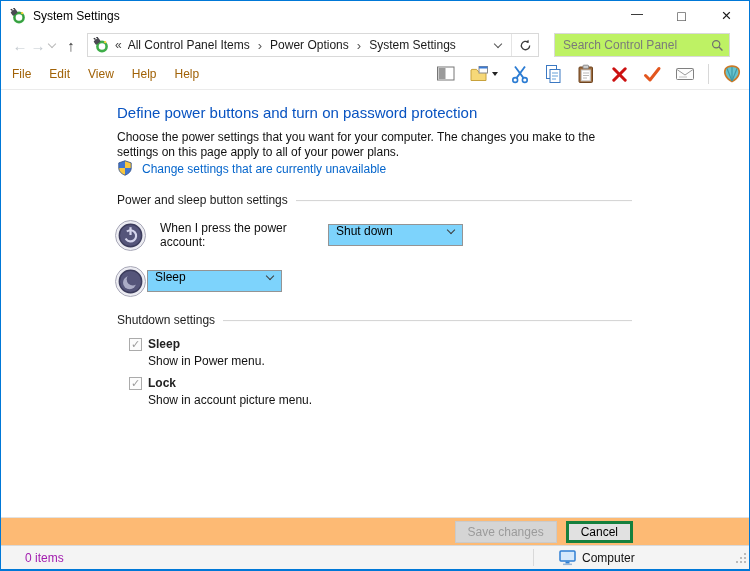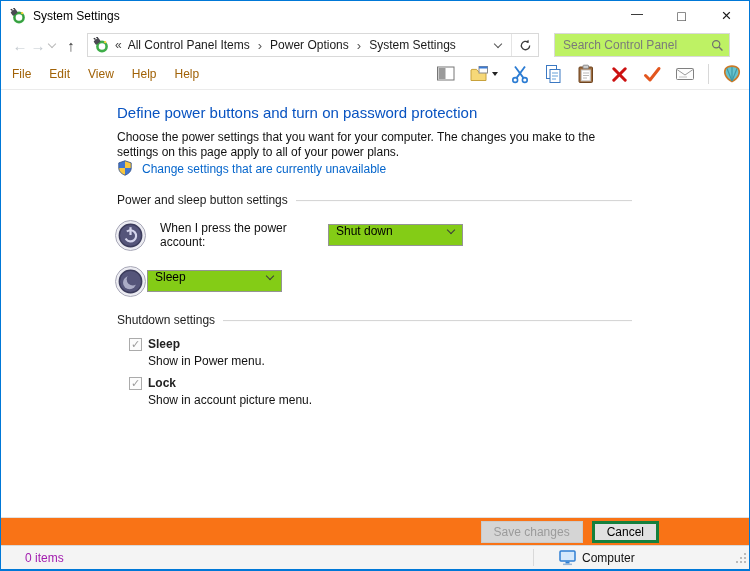--- a/index.html
+++ b/index.html
@@ -52,32 +52,32 @@
   .page-desc{margin-top:9px;line-height:15px;color:#111;max-width:522px;}
   .link-row{display:flex;align-items:flex-end;gap:9px;}
   .shield{width:16px;height:16px;display:inline-flex;flex:none;}
   .link{color:#0666cc;}
   .group-hdr{margin-top:17px;display:flex;align-items:center;width:515px;}
   .group-hdr .ttl{white-space:nowrap;color:#1c1c1c;padding-right:8px;}
   .group-hdr .rule{flex:1;height:1px;background:#d6d6d6;box-shadow:0 1px 0 #fbfbfb;}
   .setting-row{display:flex;align-items:center;margin-top:10px;height:36px;}
   .round-icon{width:33px;height:33px;margin-left:-3px;flex:none;}
   .setting-label{margin-left:13px;width:168px;color:#111;}
-  .combo{width:135px;height:22px;background:#84cc16;border:1px solid #949494;display:flex;align-items:center;padding:0 8px 8px 7px;cursor:default;}
+  .combo{width:135px;height:22px;background:#7dd3fc;border:1px solid #949494;display:flex;align-items:center;padding:0 8px 8px 7px;cursor:default;}
   .combo .val{flex:1;color:#000;}
   .combo .cchev{width:6px;height:6px;border-right:1.3px solid #3c3c3c;border-bottom:1.3px solid #3c3c3c;transform:rotate(45deg);margin-top:-3px;}
   .opt-row{display:flex;margin-top:10px;margin-left:12px;}
   .opt-row + .opt-row{margin-top:8px;}
   .checkbox{width:13px;height:13px;border:1px solid #ababab;background:#fcfcfc;flex:none;margin-top:1px;
             display:flex;align-items:center;justify-content:center;color:#9a9a9a;font-size:11px;line-height:1;}
   .opt-text{margin-left:6px;}
   .opt-label{font-weight:700;color:#222;}
   .opt-desc{margin-top:3px;color:#111;}
   
-  .footer{height:28px;flex:none;background:#f97316;border-top:1px solid #e2e2e2;display:flex;align-items:center;justify-content:flex-end;gap:9px;padding-right:90px;}
+  .footer{height:28px;flex:none;background:#fdba74;border-top:1px solid #e2e2e2;display:flex;align-items:center;justify-content:flex-end;gap:9px;padding-right:116px;}
   .btn{height:22px;padding:0 12px;font:12px "Liberation Sans","DejaVu Sans",sans-serif;display:flex;align-items:center;justify-content:center;}
   .btn.disabled{background:#d5d5d5;border:1px solid #cacaca;color:#9b9b9b;}
   .btn.normal{background:#e1e1e1;border:3px solid #15803d;color:#000;min-width:66px;}
   
   .statusbar{height:24px;flex:none;background:#f4f4f4;border-top:1px solid #d9d9d9;position:relative;display:flex;align-items:center;}
   .status-items{padding-left:24px;color:#a21caf;}
   .status-sep{position:absolute;left:532px;top:3px;bottom:3px;width:1px;background:#d9d9d9;}
   .status-computer{position:absolute;left:558px;display:flex;align-items:center;gap:6px;color:#111;}
   .grip{position:absolute;right:2px;bottom:2px;}
 </style>

